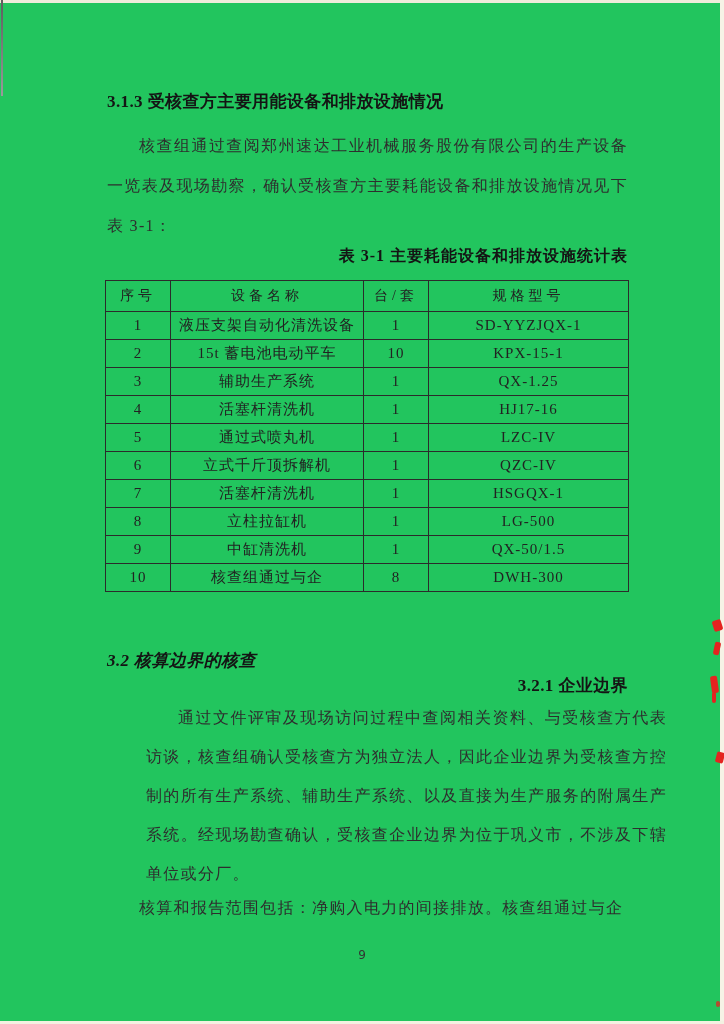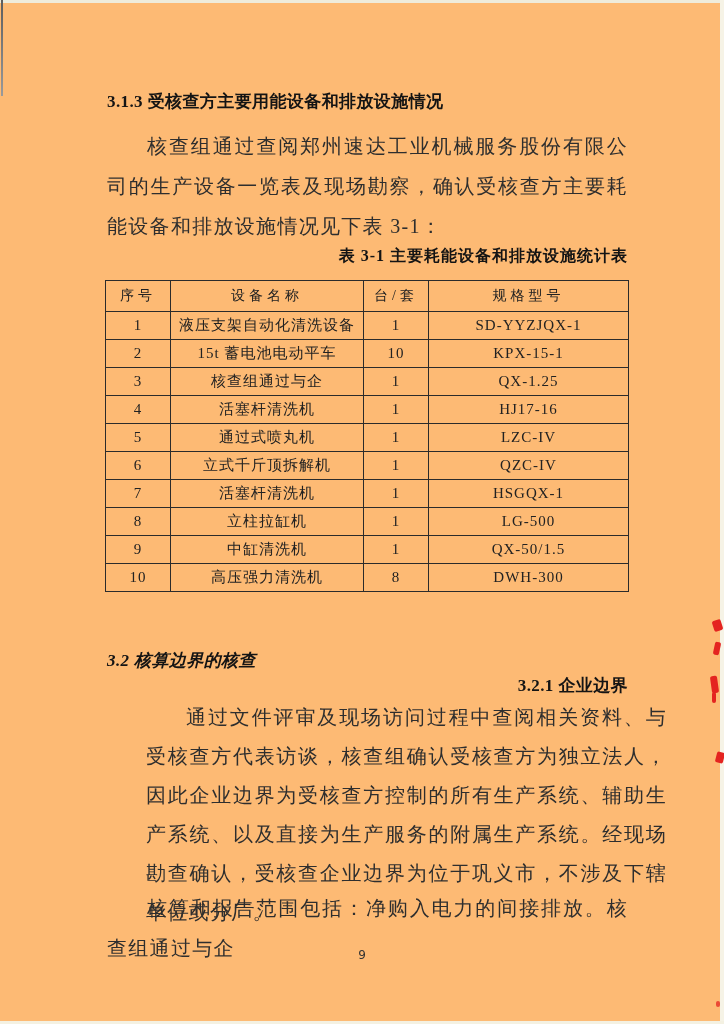--- a/index.html
+++ b/index.html
@@ -4,21 +4,21 @@
 <style>
   * { margin:0; padding:0; box-sizing:border-box; }
   html,body { width:724px; height:1024px; }
   body {
     position:relative;
     background:#fdfdfc;
     font-family:"Liberation Serif","DejaVu Serif",serif;
     color:#2a2a2a;
     overflow:hidden;
   }
-  .page { position:absolute; inset:0; background:#fdba74; }
+  .page { position:absolute; inset:0; background:#22c55e; }
 
   
   .edge-top    { position:absolute; top:0; left:0; width:724px; height:3px; background:#efecdb; }
   .edge-right  { position:absolute; top:0; right:0; width:4px; height:1024px; background:#f6f3e6; }
   .edge-bottom { position:absolute; bottom:0; left:0; width:724px; height:3px; background:#f4f1e2; }
   .corner-line { position:absolute; left:1px; top:0; width:2px; height:96px;
                  background:linear-gradient(#5d5d5d,#9a9a9a); }
 
   .stamp-frag { position:absolute; background:#e42420; border-radius:2px; }
   .f1 { left:713px; top:620px; width:9px;  height:11px; transform:rotate(-18deg); }
@@ -32,21 +32,21 @@
   .content { position:absolute; left:107px; top:0; width:521px; }
 
   .heading { position:absolute; left:0; width:521px;
              font-weight:bold; font-size:17px; color:#141414; letter-spacing:.4px;
              white-space:nowrap; }
   .h313 { top:90px; }
   .h32  { top:649px;font-style:italic; }
   .h321 { top:674px;text-align:right; }
 
   .body-para { position:absolute; left:0; width:521px;
-               font-size:20px; line-height:40px; letter-spacing:1.3px;
+               font-size:16px; line-height:40px; letter-spacing:1.3px;
                text-align:justify; text-justify:inter-character;
                text-indent:2em; color:#2e2e2e; }
   .para1 { top:126px; }
   .para2 { top:698px; line-height:39px;margin-left:39px; }
   .para3 { top:888px; }
 
   .tbl-title { position:absolute; left:0; top:246px; width:521px;
                text-align:right; font-weight:bold; font-size:16px;
                letter-spacing:1px; color:#141414; }
 
@@ -114,21 +114,21 @@
           <td>SD-YYZJQX-1</td>
         </tr>
         <tr>
           <td>2</td>
           <td>15t 蓄电池电动平车</td>
           <td>10</td>
           <td>KPX-15-1</td>
         </tr>
         <tr>
           <td>3</td>
-          <td>核查组通过与企</td>
+          <td>辅助生产系统</td>
           <td>1</td>
           <td>QX-1.25</td>
         </tr>
         <tr>
           <td>4</td>
           <td>活塞杆清洗机</td>
           <td>1</td>
           <td>HJ17-16</td>
         </tr>
         <tr>
@@ -156,21 +156,21 @@
           <td>LG-500</td>
         </tr>
         <tr>
           <td>9</td>
           <td>中缸清洗机</td>
           <td>1</td>
           <td>QX-50/1.5</td>
         </tr>
         <tr>
           <td>10</td>
-          <td>高压强力清洗机</td>
+          <td>核查组通过与企</td>
           <td>8</td>
           <td>DWH-300</td>
         </tr>
       </tbody>
     </table>
 
     <div class="heading h32">3.2 核算边界的核查</div>
     <div class="heading h321">3.2.1 企业边界</div>
 
     <p class="body-para para2">通过文件评审及现场访问过程中查阅相关资料、与受核查方代表访谈，核查组确认受核查方为独立法人，因此企业边界为受核查方控制的所有生产系统、辅助生产系统、以及直接为生产服务的附属生产系统。经现场勘查确认，受核查企业边界为位于巩义市，不涉及下辖单位或分厂。</p>

